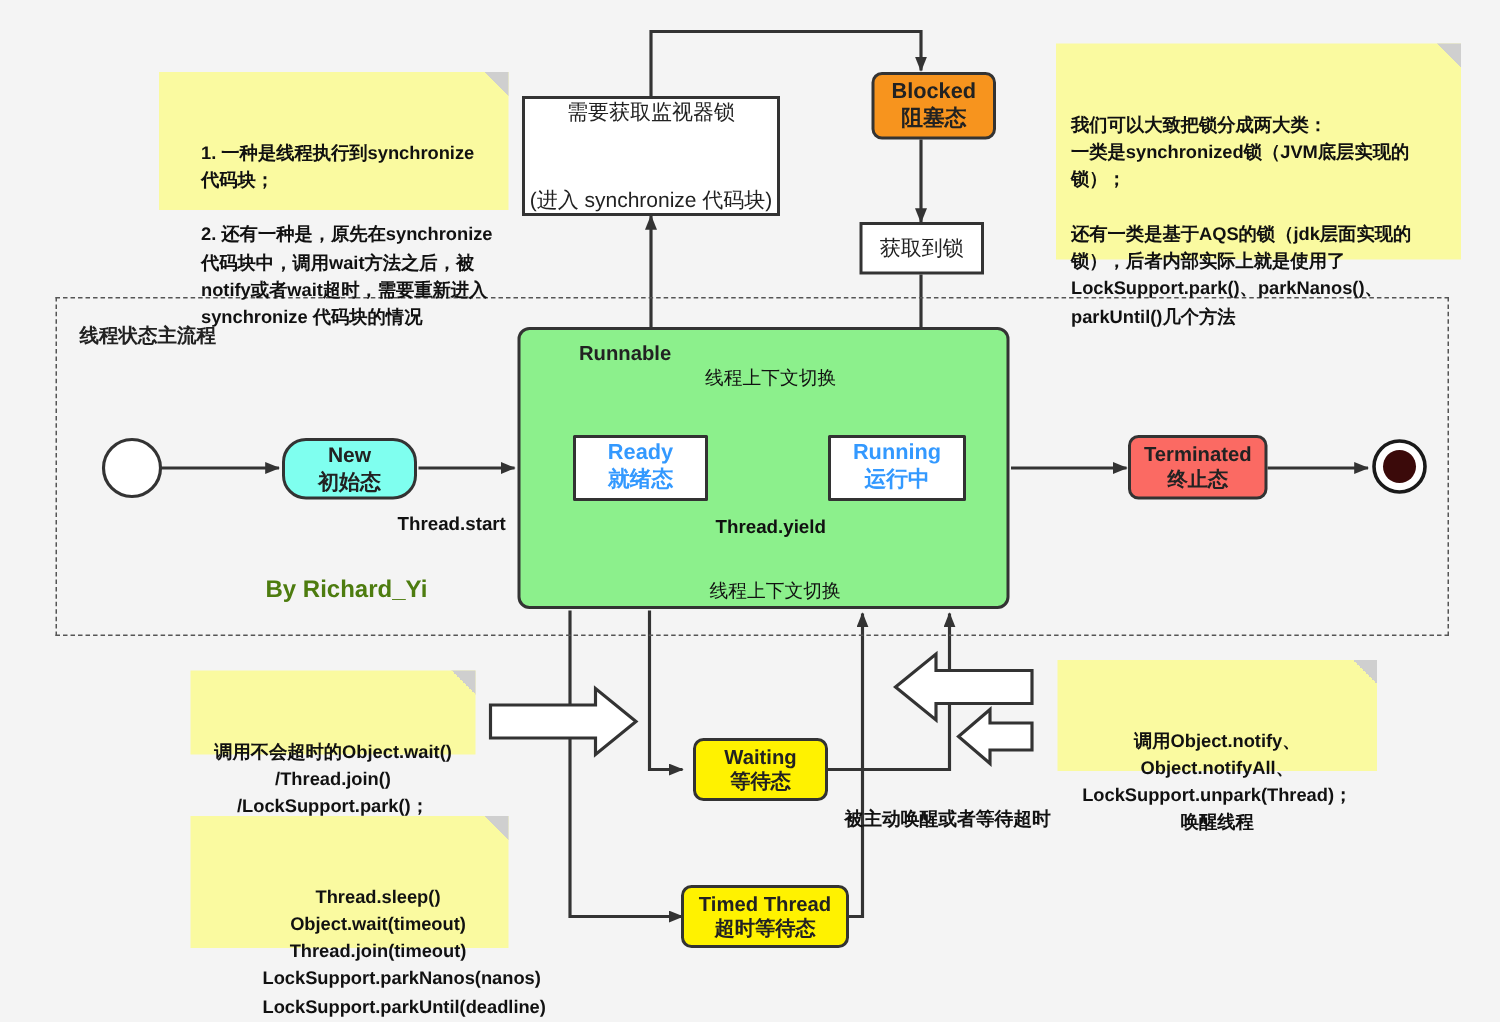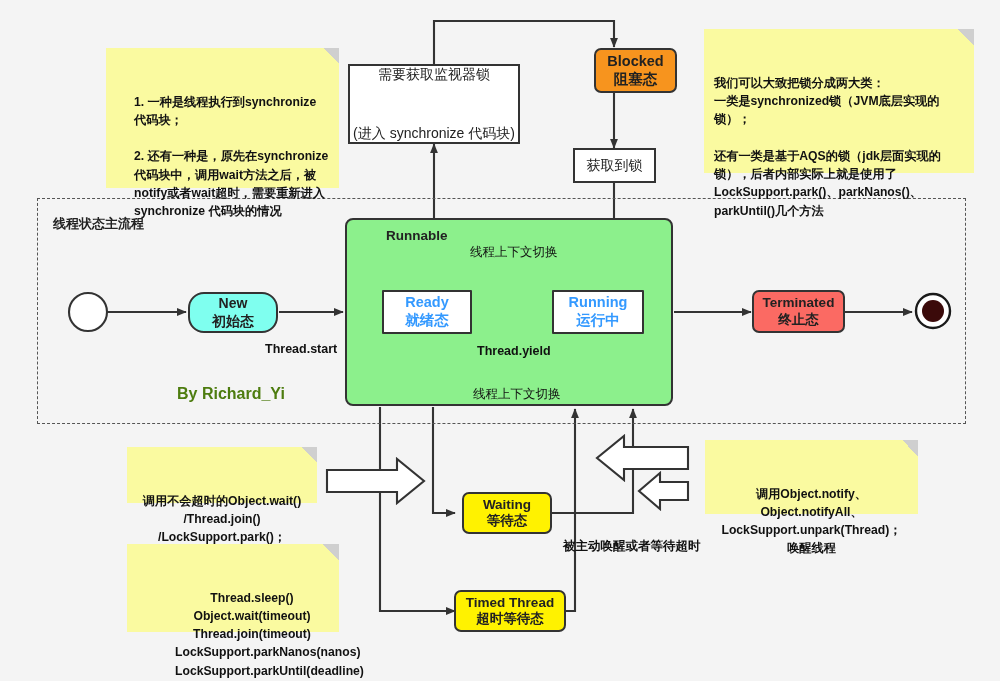--- a/index.html
+++ b/index.html
@@ -106,21 +106,21 @@
   <div class="byline" style="left:177px;top:385px;">By Richard_Yi</div>
 
   <div class="green-region" style="left:345px;top:218px;width:328px;height:188px;"></div>
   <div class="green-label" style="left:362px;top:228px;">Runnable</div>
 
   <div class="node n-lockbox" style="left:348px;top:64px;width:172px;height:80px;justify-content:space-between;">
     <span class="l1">需要获取监视器锁</span>
     <span class="l2">(进入 synchronize 代码块)</span>
   </div>
 
-  <div class="node n-blocked" style="left:594px;top:48px;width:83px;height:45px;">
+  <div class="node n-blocked" style="left:581px;top:48px;width:83px;height:45px;">
     <span class="l1">Blocked</span>
     <span class="l2">阻塞态</span>
   </div>
 
   <div class="node n-lockbox" style="left:573px;top:148px;width:83px;height:35px;">
     <span class="l1">获取到锁</span>
   </div>
 
   <svg class="layer" viewBox="0 0 1000 681">
     <circle cx="88" cy="312" r="19" fill="#ffffff" stroke="#333" stroke-width="2.1"></circle>
@@ -157,21 +157,21 @@
     <span class="l1">Timed  Thread</span>
     <span class="l2">超时等待态</span>
   </div>
 
   <div class="edgelabel b" style="left:265px;top:342px;">Thread.start</div>
   <div class="edgelabel" style="left:470px;top:244px;">线程上下文切换</div>
   <div class="edgelabel" style="left:473px;top:386px;">线程上下文切换</div>
   <div class="edgelabel b" style="left:477px;top:344px;">Thread.yield</div>
   <div class="edgelabel b" style="left:563px;top:538px;">被主动唤醒或者等待超时</div>
 
-  <div class="note left" style="left:106px;top:48px;width:233px;height:140px;padding-left:28px;">
+  <div class="note left" style="left:106px;top:48px;width:233px;height:92px;padding-left:28px;">
     <span class="fold"></span>
     <span>1. 一种是线程执行到synchronize 代码块；
 
 2. 还有一种是，原先在synchronize 代码块中，调用wait方法之后，被notify或者wait超时，需要重新进入synchronize 代码块的情况</span>
   </div>
 
   <div class="note left" style="left:704px;top:29px;width:270px;height:144px;">
     <span class="fold"></span>
     <span>我们可以大致把锁分成两大类：
 一类是synchronized锁（JVM底层实现的锁）；

